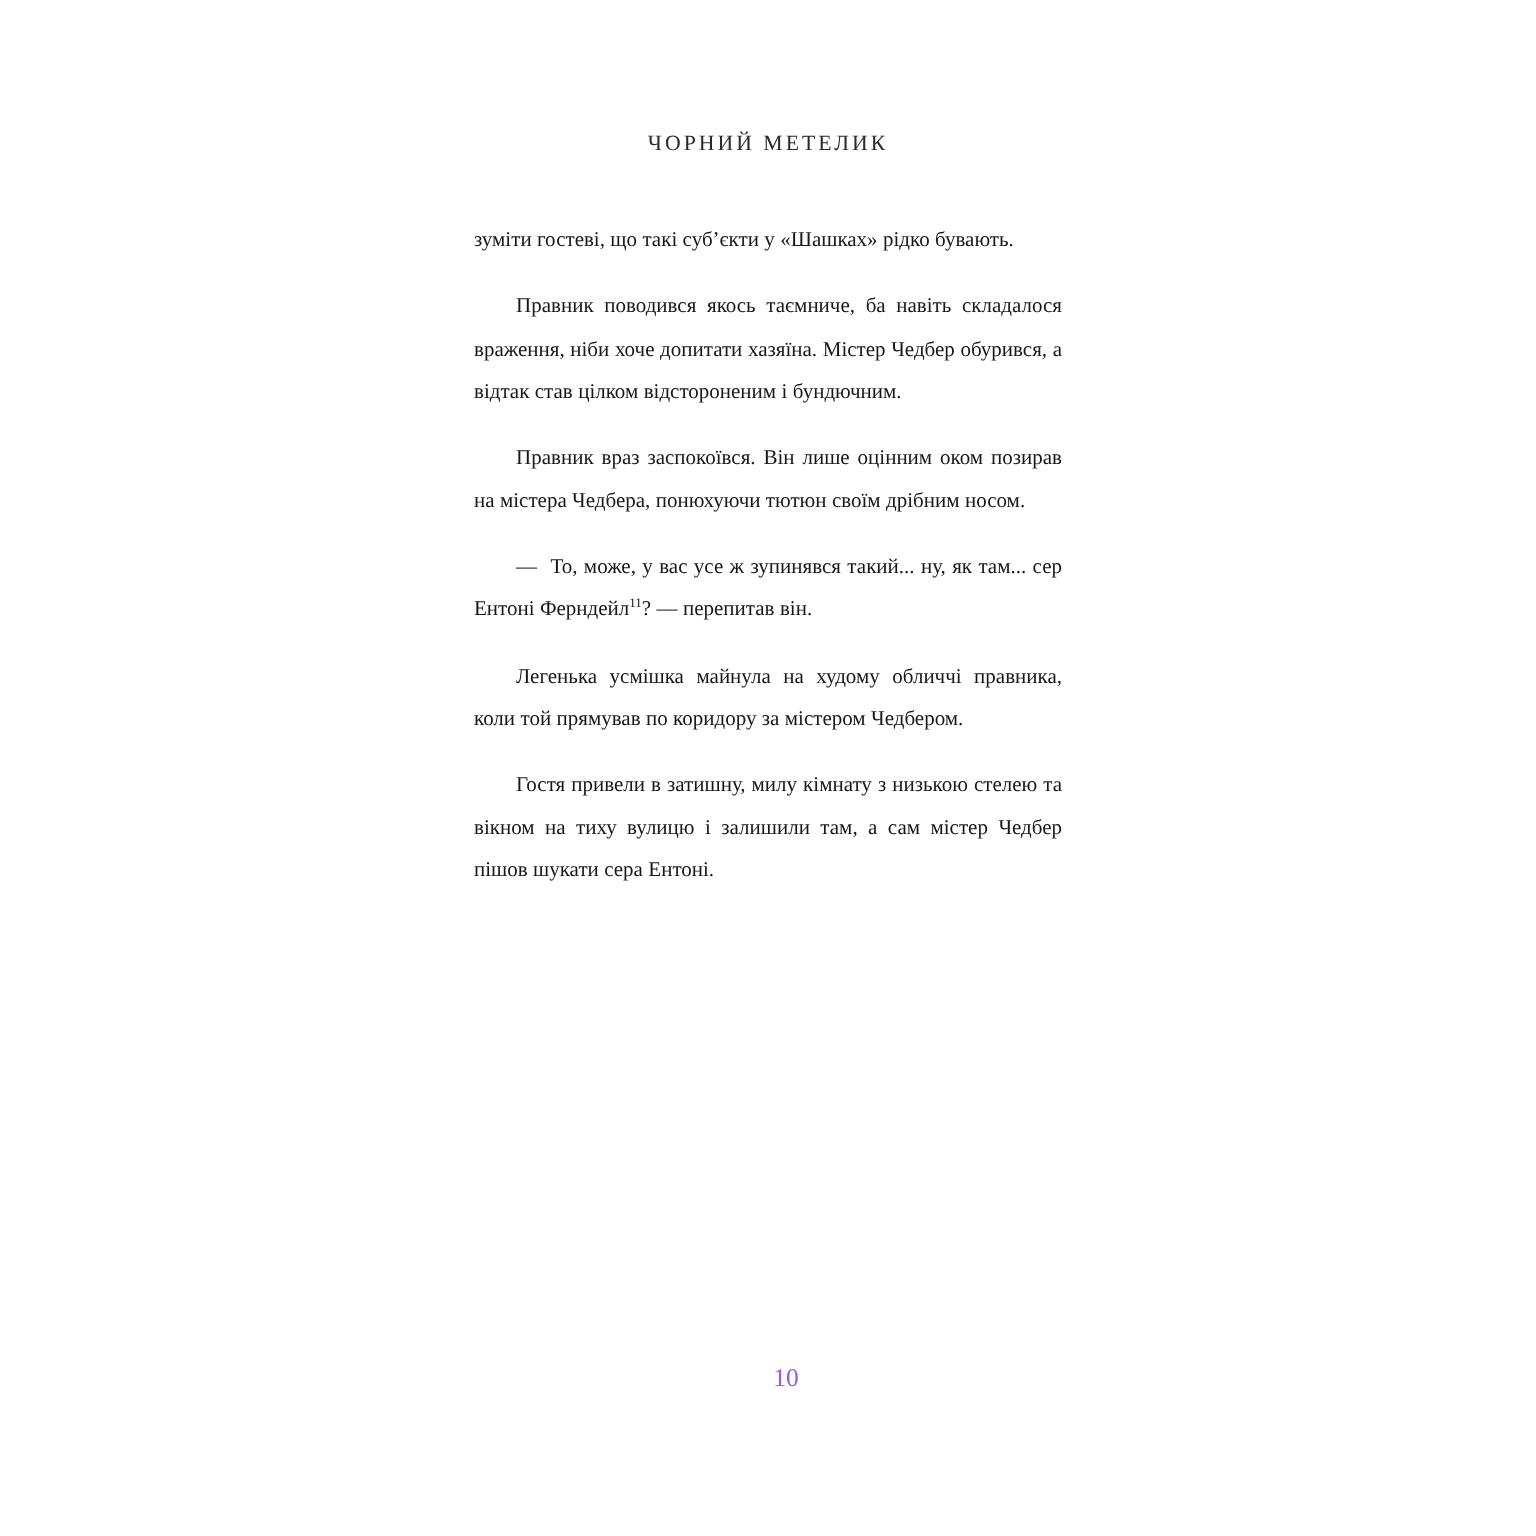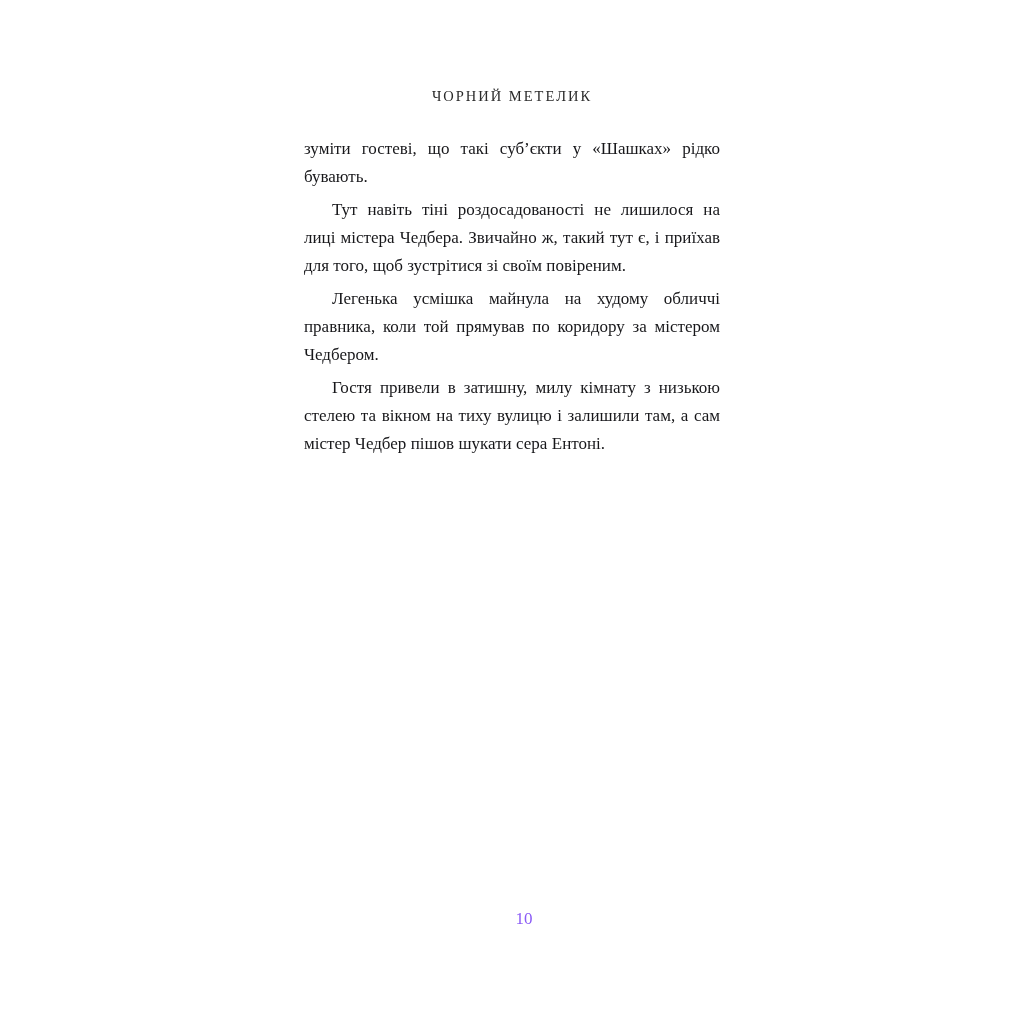--- a/index.html
+++ b/index.html
@@ -39,22 +39,22 @@
 
   
   .text-column {
     position: absolute;
     top: 131px;
     left: 300px;
     width: 424px;
   }
 
   .para {
-    margin: 4px;
-    font-size: 17px;
+    margin: 16px;
+    font-size: 14px;
     line-height: 28.35px;
     text-align: justify;
     text-align-last: left;
     text-indent: 0;
     color: #17171a;
     -webkit-hyphens: none;
     hyphens: none;
     word-spacing: 0.1px;
   }
 
@@ -89,25 +89,27 @@
 <body>
 
 <div class="page">
 
   <div class="running-head">ЧОРНИЙ МЕТЕЛИК</div>
 
   <div class="text-column">
 
     <p class="para">зуміти гостеві, що такі суб’єкти у «Шашках» рідко бувають.</p>
 
+    <p class="para indent">Правник поводився якось таємниче, ба навіть складалося враження, ніби хоче допитати хазяїна. Містер Чедбер обурився, а відтак став цілком відстороненим і бундючним.</p>
 
 
+    <p class="para indent">Правник враз заспокоївся. Він лише оцінним оком позирав на містера Чедбера, понюхуючи тютюн своїм дрібним носом.</p>
 
+    <p class="para indent"><span>—</span><span class="dash-gap"></span><span>То, може, у вас усе ж зупинявся такий... ну, як там... сер Ентоні Ферндейл</span><sup class="fn">11</sup><span>? — перепитав він.</span></p>
 
-    <p class="para indent">Тут навіть тіні роздосадованості не лишилося на лиці містера Чедбера. Звичайно ж, такий тут є, і приїхав для того, щоб зустрітися зі своїм повіреним.</p>
 
 
 
 
     <p class="para indent">Легенька усмішка майнула на худому обличчі правника, коли той прямував по коридору за містером Чедбером.</p>
 
     <p class="para indent">Гостя привели в затишну, милу кімнату з низькою стелею та вікном на тиху вулицю і залишили там, а сам містер Чедбер пішов шукати сера Ентоні.</p>
 
   </div>
 

